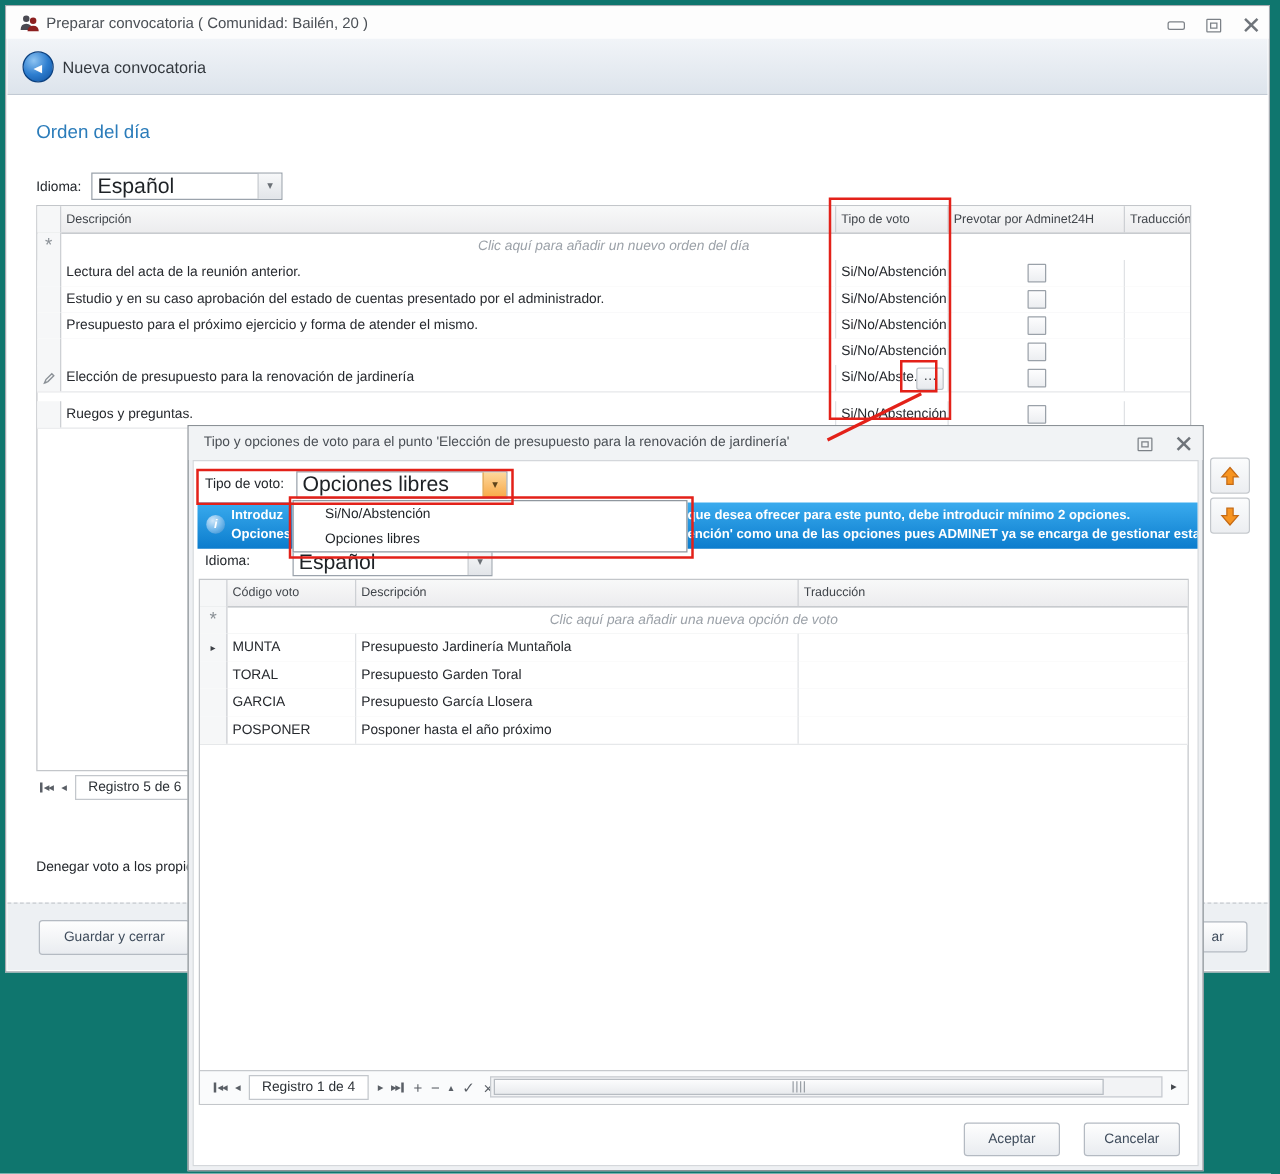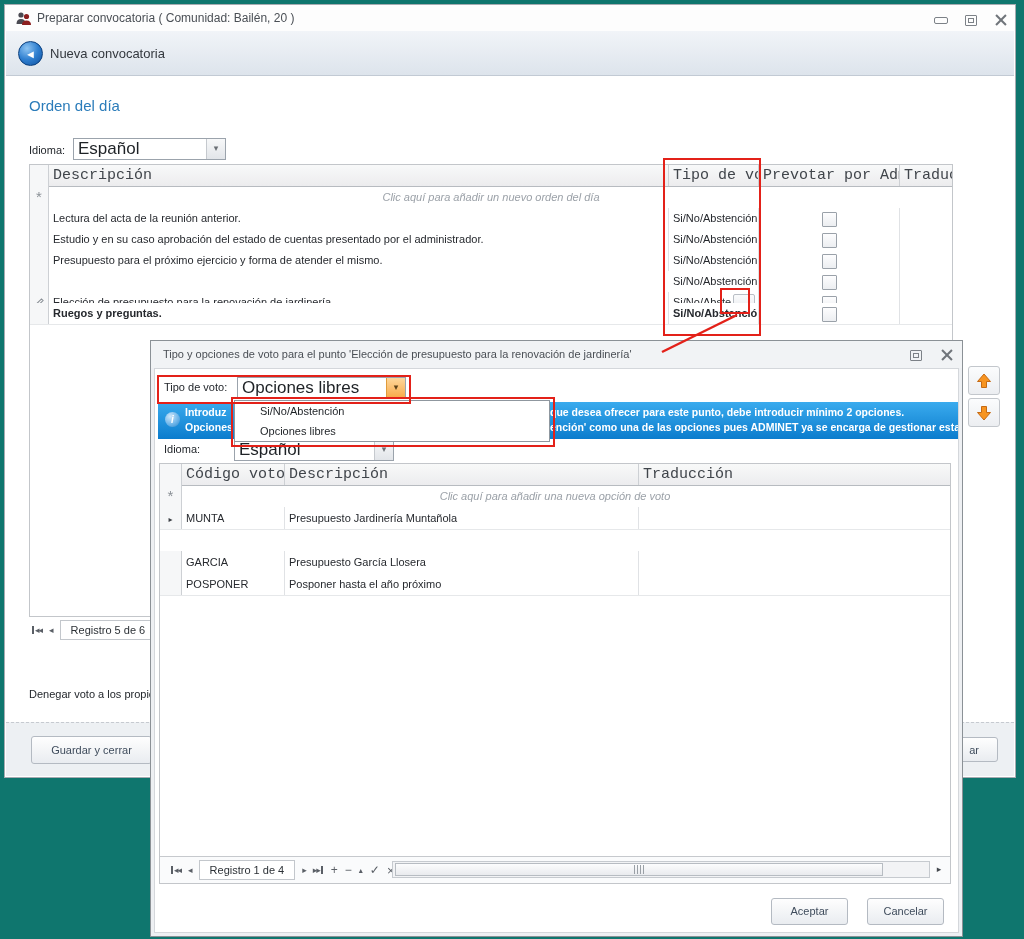--- a/index.html
+++ b/index.html
@@ -35,21 +35,21 @@
   .combo .txt{position:absolute;left:4px;top:0;line-height:19px;font-size:17px;color:#1e2226;white-space:nowrap;text-align:right;}
   .combo .dd{position:absolute;right:0;top:0;bottom:0;width:18px;
              background:linear-gradient(#f7f8f9,#e2e5e9);border-left:1px solid #c5c9ce;
              color:#6b7076;font-size:9px;text-align:center;line-height:18px;}
   .combo .dd.orange{background:linear-gradient(#fdd79b,#f8a948);border-left:1px solid #e09b3a;color:#5d431a;}
 
   
   .grid{position:absolute;background:#fff;border:1px solid #c3c6ca;}
   .g-head{position:absolute;left:0;right:0;height:21px;line-height:21px;
           background:linear-gradient(#f8f9f9,#ececee);border-bottom:1px solid #b7bbc0;}
-  .g-head .cell{font-size:15px;color:#40454b;font-family:Liberation Mono, monospace;}
+  .g-head .cell{font-size:10px;color:#40454b;}
   .g-newrow{position:absolute;left:0;right:0;height:22px;line-height:22px;border-bottom:1px solid #cfd2d6;}
   .g-row{position:absolute;left:0;right:0;height:21px;line-height:21px;border-bottom:1px solid #e6e8ea;background:#fff;}
   .cell{position:absolute;top:0;bottom:0;overflow:hidden;white-space:nowrap;
         border-right:1px solid #e0e2e5;padding-left:4px;box-sizing:border-box;
         font-size:11px;color:#26292e;}
   .g-head .cell{border-right:1px solid #cdd0d4;}
   .selcell{background:#f6f7f8;border-right:1px solid #cdd0d4;padding-left:0;text-align:center;color:#8a9096;}
   .placeholder{position:absolute;left:0;right:0;text-align:center;font-size:11px;font-style:italic;color:#9ba1a8;}
   .star{font-size:15px;color:#8a9096;line-height:inherit;}
   .cb{display:inline-block;width:13px;height:13px;border:1px solid #9aa1a9;border-radius:1px;
@@ -203,21 +203,21 @@
             </svg>
         </div>
         <div class="cell c-desc">Elección de presupuesto para la renovación de jardinería</div>
         <div class="cell c-tipo">
           <span>Si/No/Abste...</span>
           <span class="ellipsis-btn">…</span>
         </div>
         <div class="cell c-prev"><span class="cb"></span></div>
         <div class="cell c-trad"></div>
       </div>
-      <div class="g-row mg" style="top:138px;font-weight:bold;">
+      <div class="g-row mg" style="top:156px;">
         <div class="cell c-sel selcell"></div>
         <div class="cell c-desc">Ruegos y preguntas.</div>
         <div class="cell c-tipo">Si/No/Abstención</div>
         <div class="cell c-prev"><span class="cb"></span></div>
         <div class="cell c-trad"></div>
       </div>
     </div>
 
     <div class="navrow" style="left:26px;top:614px;height:22px;">
       <span class="nav-g"><i class="vbar"></i>◂◂</span>
@@ -304,20 +304,26 @@
         <div class="cell m-trad">Traducción</div>
       </div>
       <div class="g-newrow vg" style="top:21px;">
         <div class="cell m-sel selcell"><span class="star">*</span></div>
         <div class="placeholder">Clic aquí para añadir una nueva opción de voto</div>
       </div>
       <div class="g-row vg" style="top:43px;height:22px;line-height:22px;">
         <div class="cell m-sel selcell"><span style="font-size:8px;color:#3c4046;">▸</span></div>
         <div class="cell m-cod">MUNTA</div>
         <div class="cell m-desc">Presupuesto Jardinería Muntañola</div>
+        <div class="cell m-trad"></div>
+      </div>
+      <div class="g-row vg" style="top:65px;height:22px;line-height:22px;">
+        <div class="cell m-sel selcell"></div>
+        <div class="cell m-cod">TORAL</div>
+        <div class="cell m-desc">Presupuesto Garden Toral</div>
         <div class="cell m-trad"></div>
       </div>
       <div class="g-row vg" style="top:87px;height:22px;line-height:22px;">
         <div class="cell m-sel selcell"></div>
         <div class="cell m-cod">GARCIA</div>
         <div class="cell m-desc">Presupuesto García Llosera</div>
         <div class="cell m-trad"></div>
       </div>
       <div class="g-row vg" style="top:109px;height:22px;line-height:22px;">
         <div class="cell m-sel selcell"></div>

